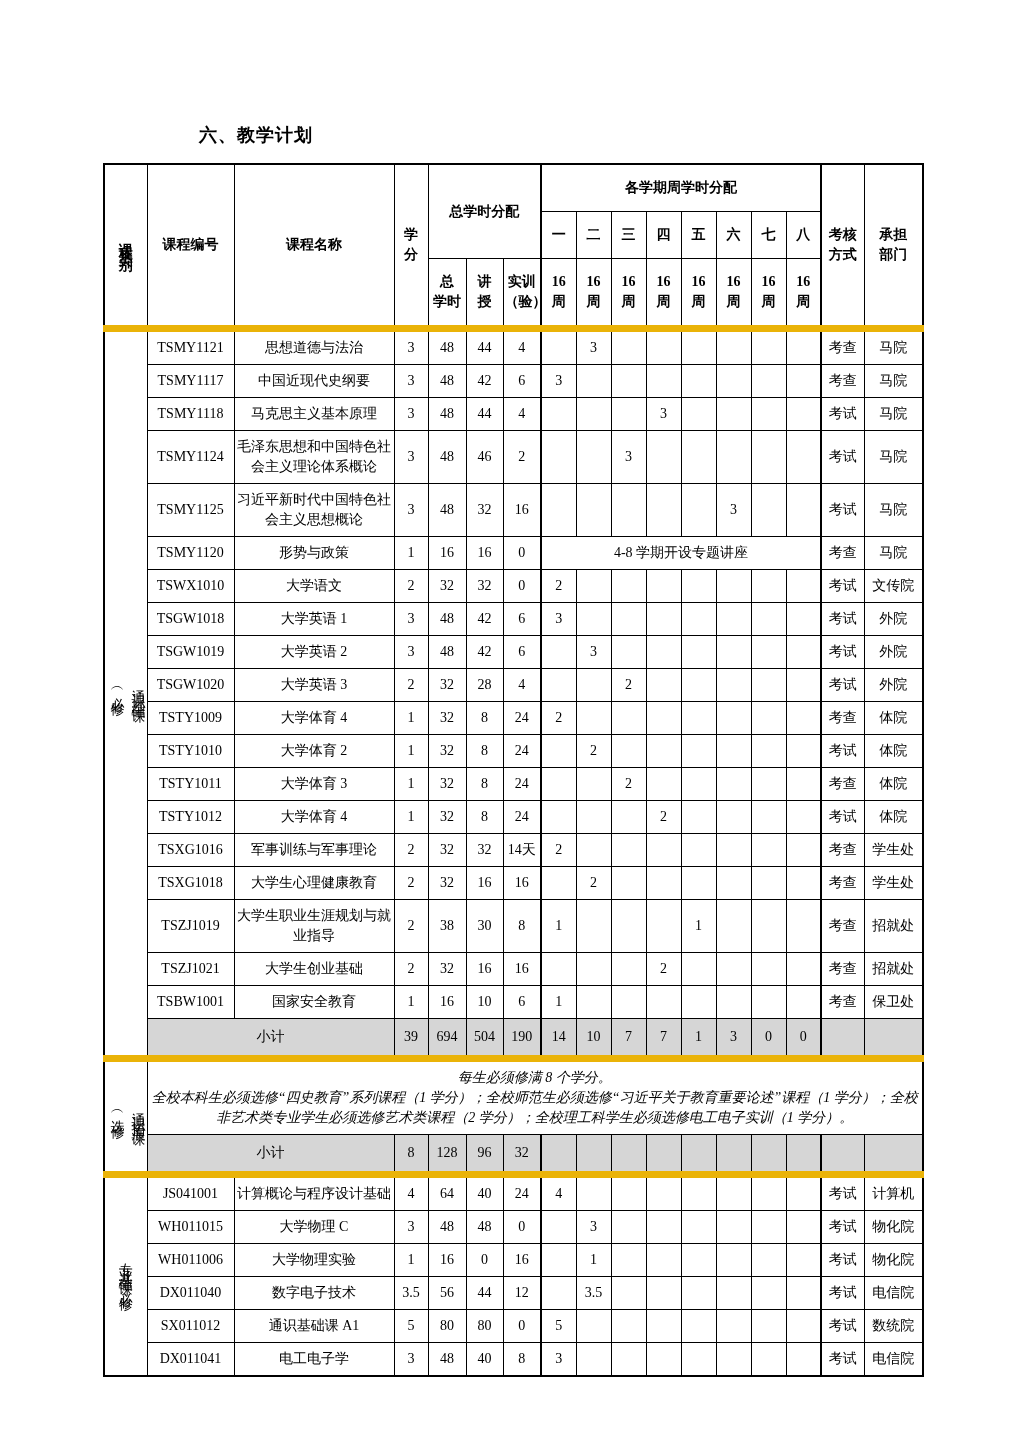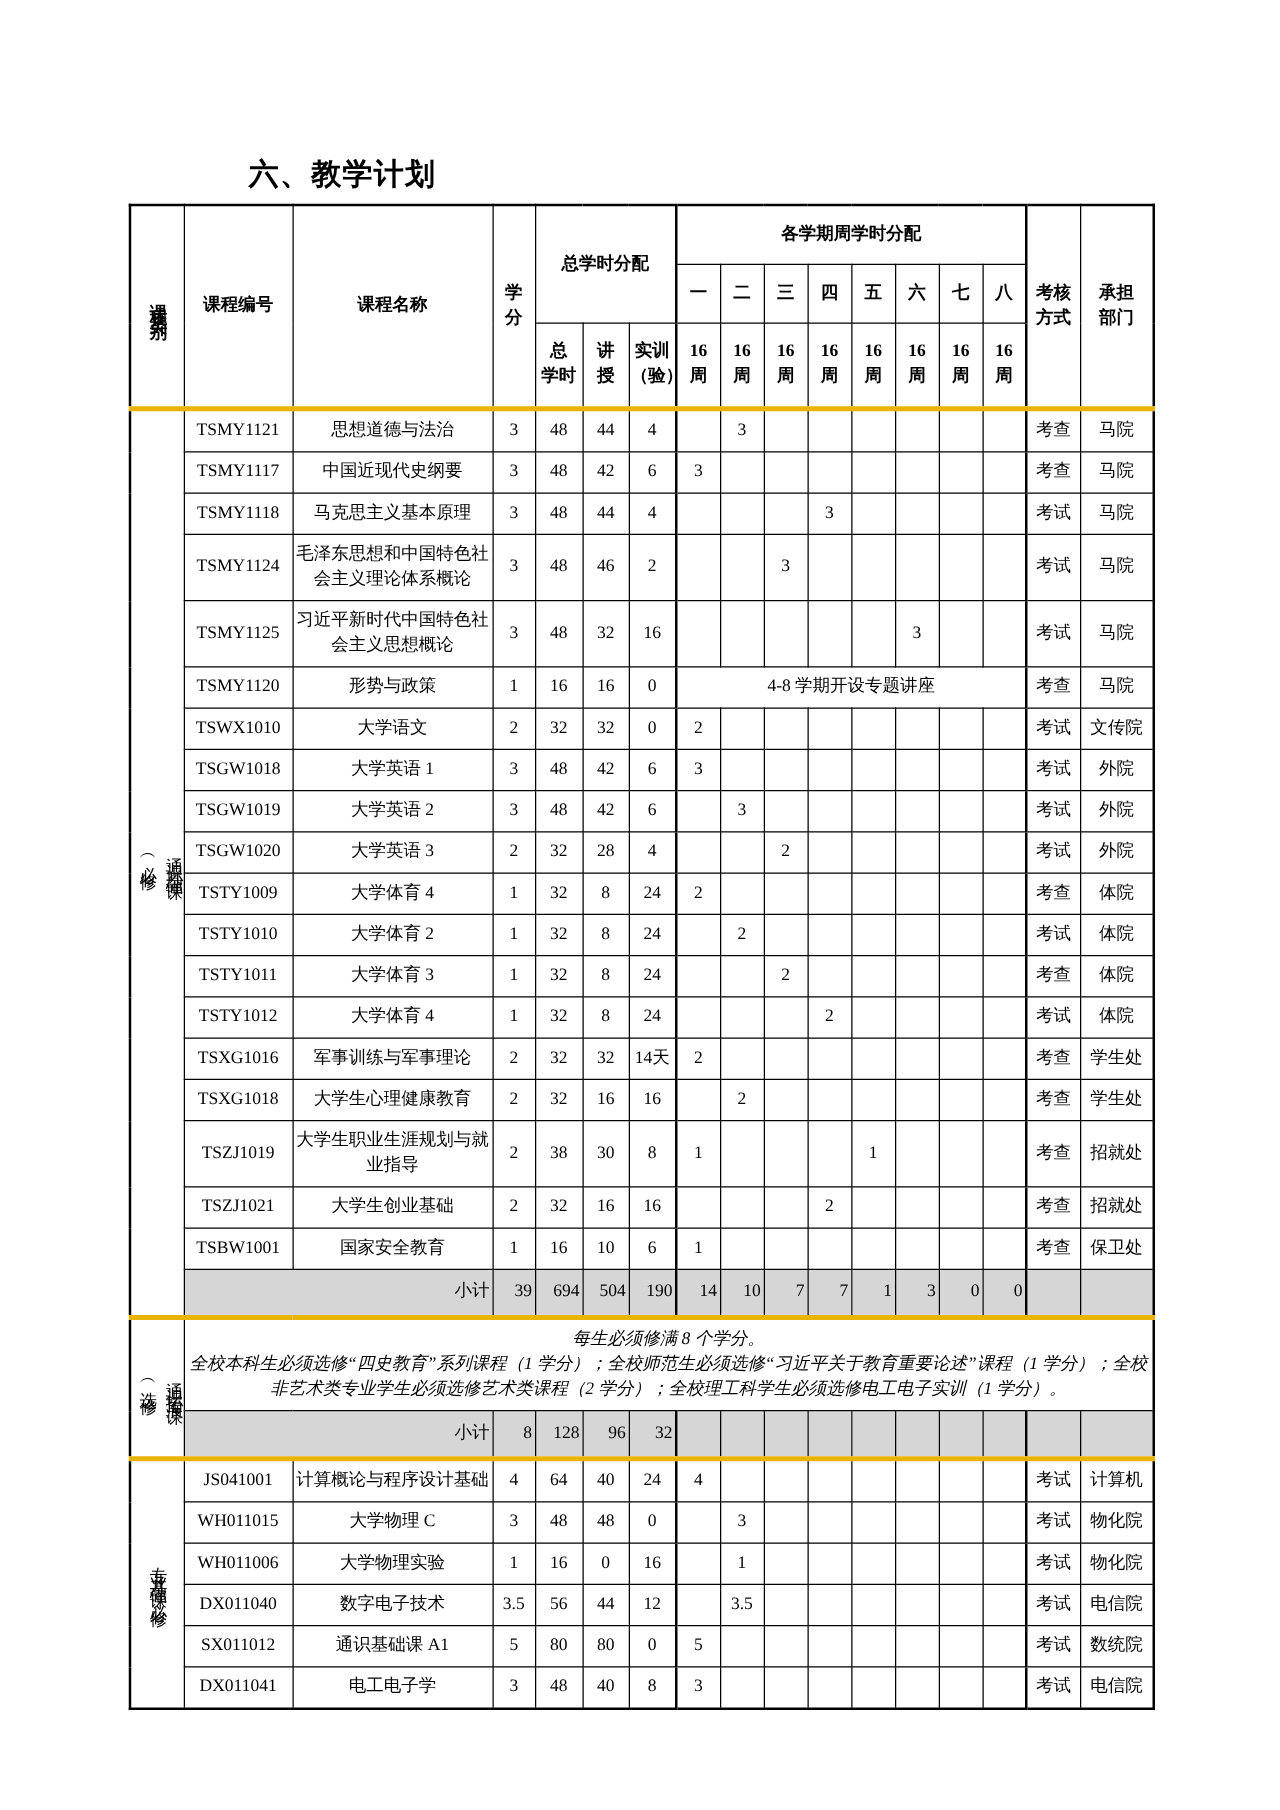--- a/index.html
+++ b/index.html
@@ -5,56 +5,56 @@
   * { box-sizing: border-box; }
   html, body { margin: 0; padding: 0; }
   body {
     width: 1024px; height: 1448px;
     background: #ffffff; color: #000000;
     position: relative;
     font-family: "Liberation Serif", serif;
   }
   .title {
     position: absolute; left: 199px; top: 123px; margin: 0;
-    font-size: 24px; font-weight: bold; letter-spacing: 1px;
+    font-size: 18px; font-weight: bold; letter-spacing: 1px;
     font-family: "Liberation Sans", sans-serif;
   }
   table.plan {
     position: absolute; left: 103px; top: 163px;
     width: 819px; border-collapse: collapse; table-layout: fixed;
     border: 2px solid #000;
   }
   .plan th, .plan td {
     border: 1px solid #000;
     text-align: center; vertical-align: middle;
     font-size: 14px; line-height: 20px;
     padding: 6px 2px;
     overflow: hidden;
   }
   .plan thead { border-bottom: 2px solid #000; }
   .plan thead th { font-weight: bold; white-space: pre-line; padding: 13px 1px; }
   .plan thead tr:nth-child(1) { height: 34px; }
   .plan thead tr:nth-child(2) { height: 34px; }
   .plan thead tr:nth-child(3) { height: 46px; }
-  .plan tbody.section { border-top: 4px solid #eab308; }
+  .plan tbody.section { border-top: 7px solid #eab308; }
   .br2 { border-right-width: 2px !important; }
   .vtext {
     display: inline-block;
     writing-mode: vertical-rl;
     white-space: pre-line;
     letter-spacing: 5px;
     line-height: 21px;
   }
   .cat-cell { padding: 2px; }
   .name-cell { text-align: left; padding: 6px 3px 6px 4px; }
   .note-cell {
     text-align: left; white-space: pre-line;
     padding: 2px 5px; line-height: 21.5px; font-style: italic;
   }
-  .gray td { background: #d6d6d6; padding: 8px 2px; text-align: right; }
+  .gray td { background: #d6d6d6; padding: 8px 2px; }
 </style>
 </head>
 <body>
 
 <div class="page">
   <h1 class="title">六、教学计划</h1>
 
   <table class="plan" id="plan-table">
     <colgroup>
       <col style="width:43px">

